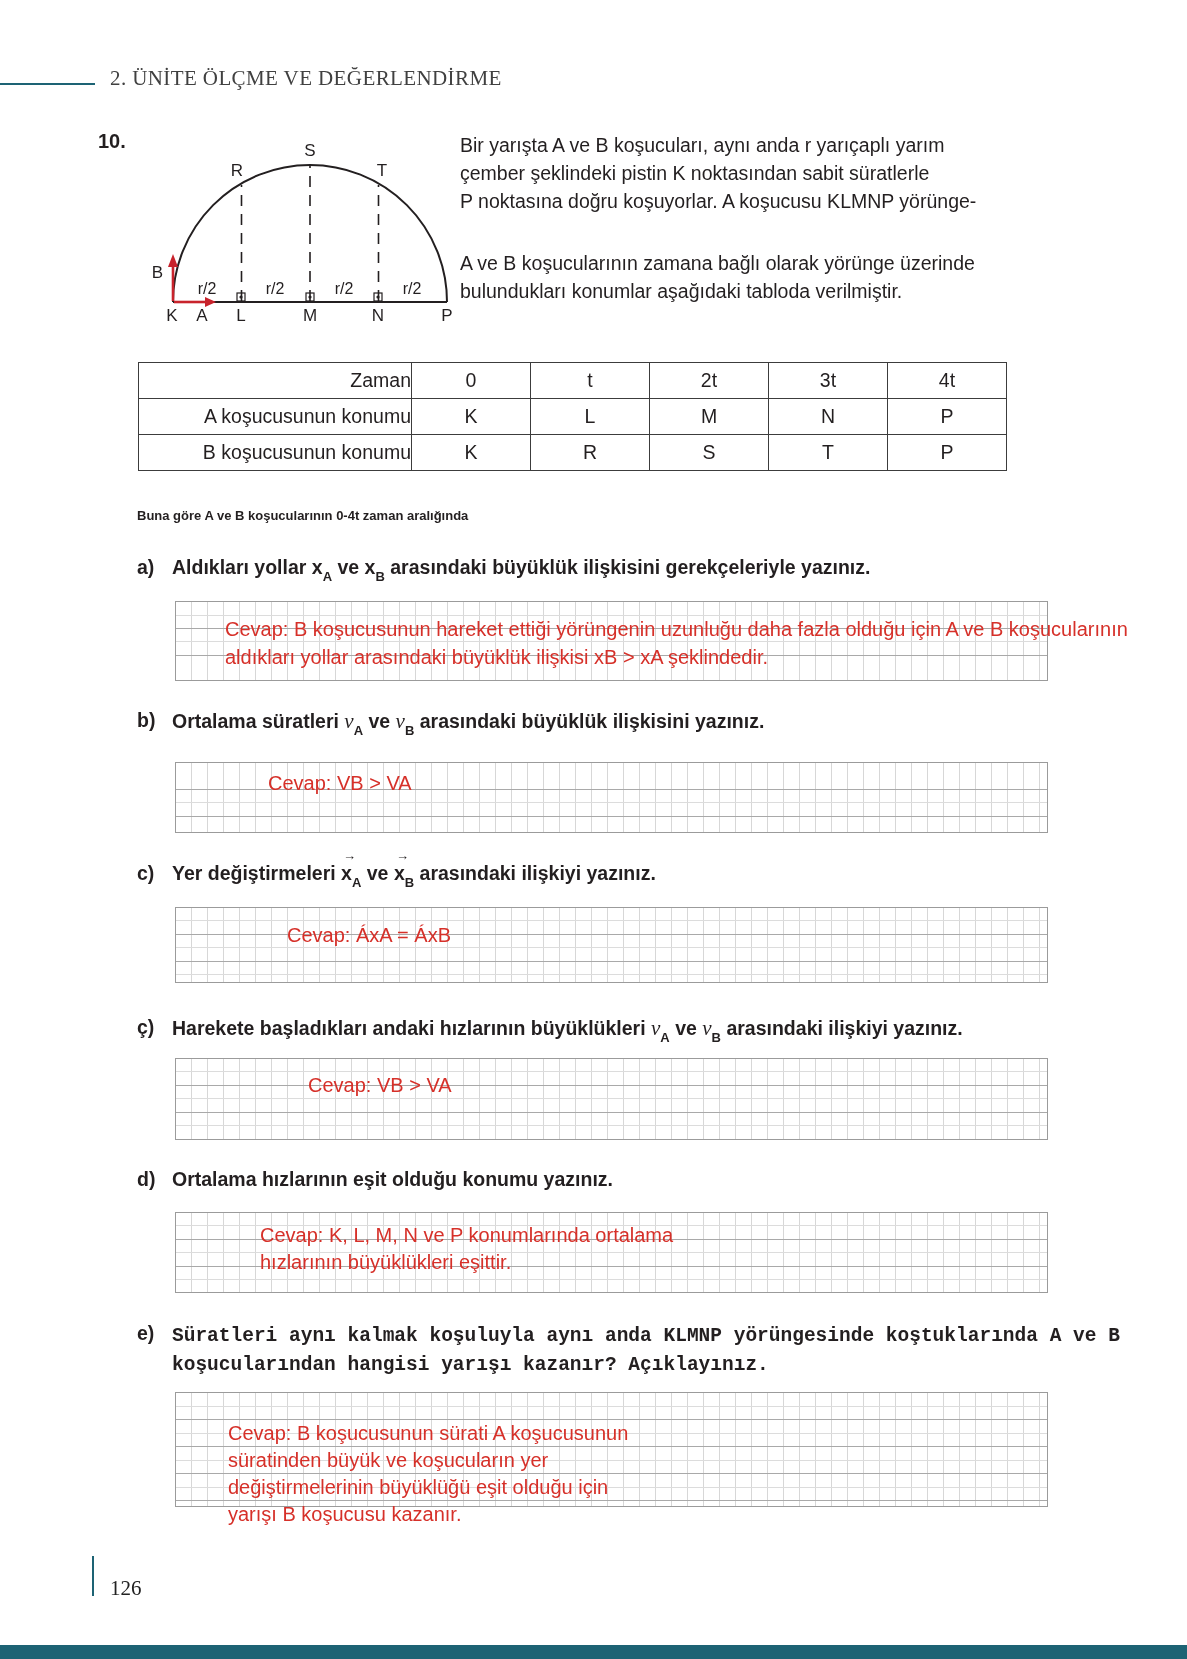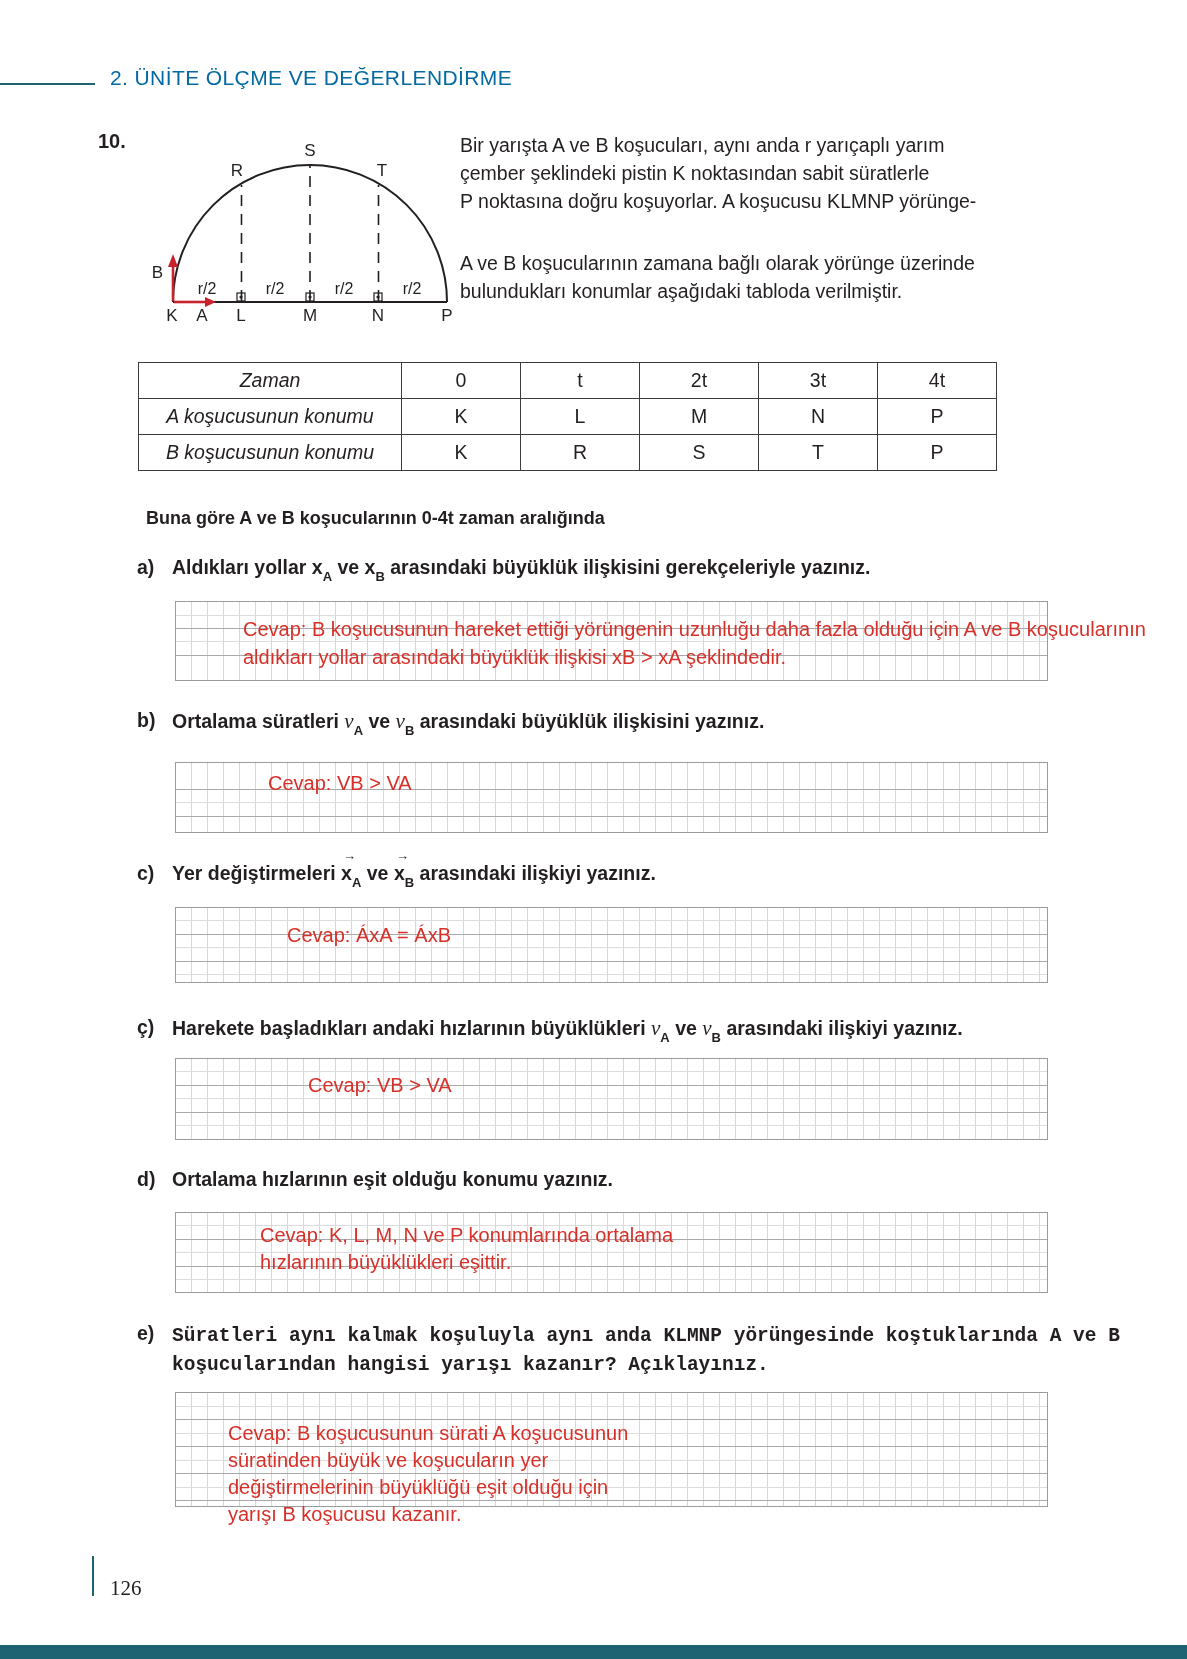--- a/index.html
+++ b/index.html
@@ -4,44 +4,44 @@
 <style>
   html,body{margin:0;padding:0;}
   body{
     width:1187px;height:1659px;position:relative;background:#ffffff;
     font-family:"Liberation Sans",sans-serif;color:#231f20;overflow:hidden;
   }
   .abs{position:absolute;}
   
   .header-rule{left:0;top:83px;width:95px;height:2px;background:#1d6374;}
   .header-title{
-    left:110px;top:66px;font-family:Liberation Sans, sans-serif;font-size:21px;
-    color:#0369a1;letter-spacing:.4px;
+    left:110px;top:66px;font-family:Liberation Serif, serif;font-size:21px;
+    color:#404040;letter-spacing:.4px;
   }
   
   .qnum{left:98px;top:130px;font-size:20px;font-weight:700;}
   
   .diagram{left:135px;top:138px;}
   .diagram text{font-family:"Liberation Sans",sans-serif;font-size:17px;fill:#231f20;}
   .diagram .rl{font-size:16px;}
   
   .intro{left:460px;top:131px;font-size:19.5px;line-height:28px;}
   .intro2{left:460px;top:249px;font-size:19.5px;line-height:28px;}
   
   table.postab{
     left:138px;top:362px;border-collapse:collapse;table-layout:fixed;
     font-size:19.5px;
   }
   table.postab td{
     border:1.6px solid #3c3c3c;height:35px;text-align:center;padding:0;
   }
-  table.postab td.lbl{text-align:center;width:262px;font-style:italic;}
+  table.postab td.lbl{text-align:right;padding-left:10px;width:262px;}
   table.postab td.val{width:118px;}
   
-  .lead{left:146px;top:508px;font-size:18px;font-weight:700;}
+  .lead{left:137px;top:508px;font-size:13px;font-weight:700;}
   .q{left:137px;font-size:19.5px;font-weight:700;}
   .q .lab{position:absolute;left:0;top:0;}
   .q .qtext{margin-left:35px;display:block;}
   .q .qlines{margin-left:35px;line-height:29px;font-family:Liberation Mono, monospace;}
   sub.s{font-size:13px;font-weight:700;position:relative;top:2px;line-height:0;}
   .mv{font-family:"Liberation Serif",serif;font-style:italic;font-weight:400;font-size:21px;}
   .vec{position:relative;display:inline-block;}
   .vec .arr{position:absolute;left:2px;top:-14px;font-size:13px;font-weight:700;}
   
   .grid{
@@ -149,21 +149,21 @@
 </tbody>
   </table>
 
 <div class="abs lead">Buna göre A ve B koşucularının 0-4t zaman aralığında</div>
 
 <div class="abs q" style="top:556px">
   <span class="lab">a)</span>
   <span class="qtext"><span>Aldıkları yollar </span><span>x</span><sub class="s">A</sub><span> ve </span><span>x</span><sub class="s">B</sub><span> arasındaki büyüklük ilişkisini gerekçeleriyle yazınız.</span></span>
 </div>
 <div class="abs grid" style="top:601px;height:80px"></div>
-<div class="abs ans" style="left:243px;top:615px">
+<div class="abs ans" style="left:225px;top:615px">
   <div>Cevap: B koşucusunun hareket ettiği yörüngenin uzunluğu daha fazla olduğu için A ve B koşucularının</div>
   <div>aldıkları yollar arasındaki büyüklük ilişkisi xB &gt; xA şeklindedir.</div>
 </div>
 
 <div class="abs q" style="top:709px">
   <span class="lab">b)</span>
   <span class="qtext"><span>Ortalama süratleri </span><span class="mv">v</span><sub class="s">A</sub><span> ve </span><span class="mv">v</span><sub class="s">B</sub><span> arasındaki büyüklük ilişkisini yazınız.</span></span>
 </div>
 <div class="abs grid" style="top:762px;height:71px"></div>
 <div class="abs ans" style="left:268px;top:769px">

